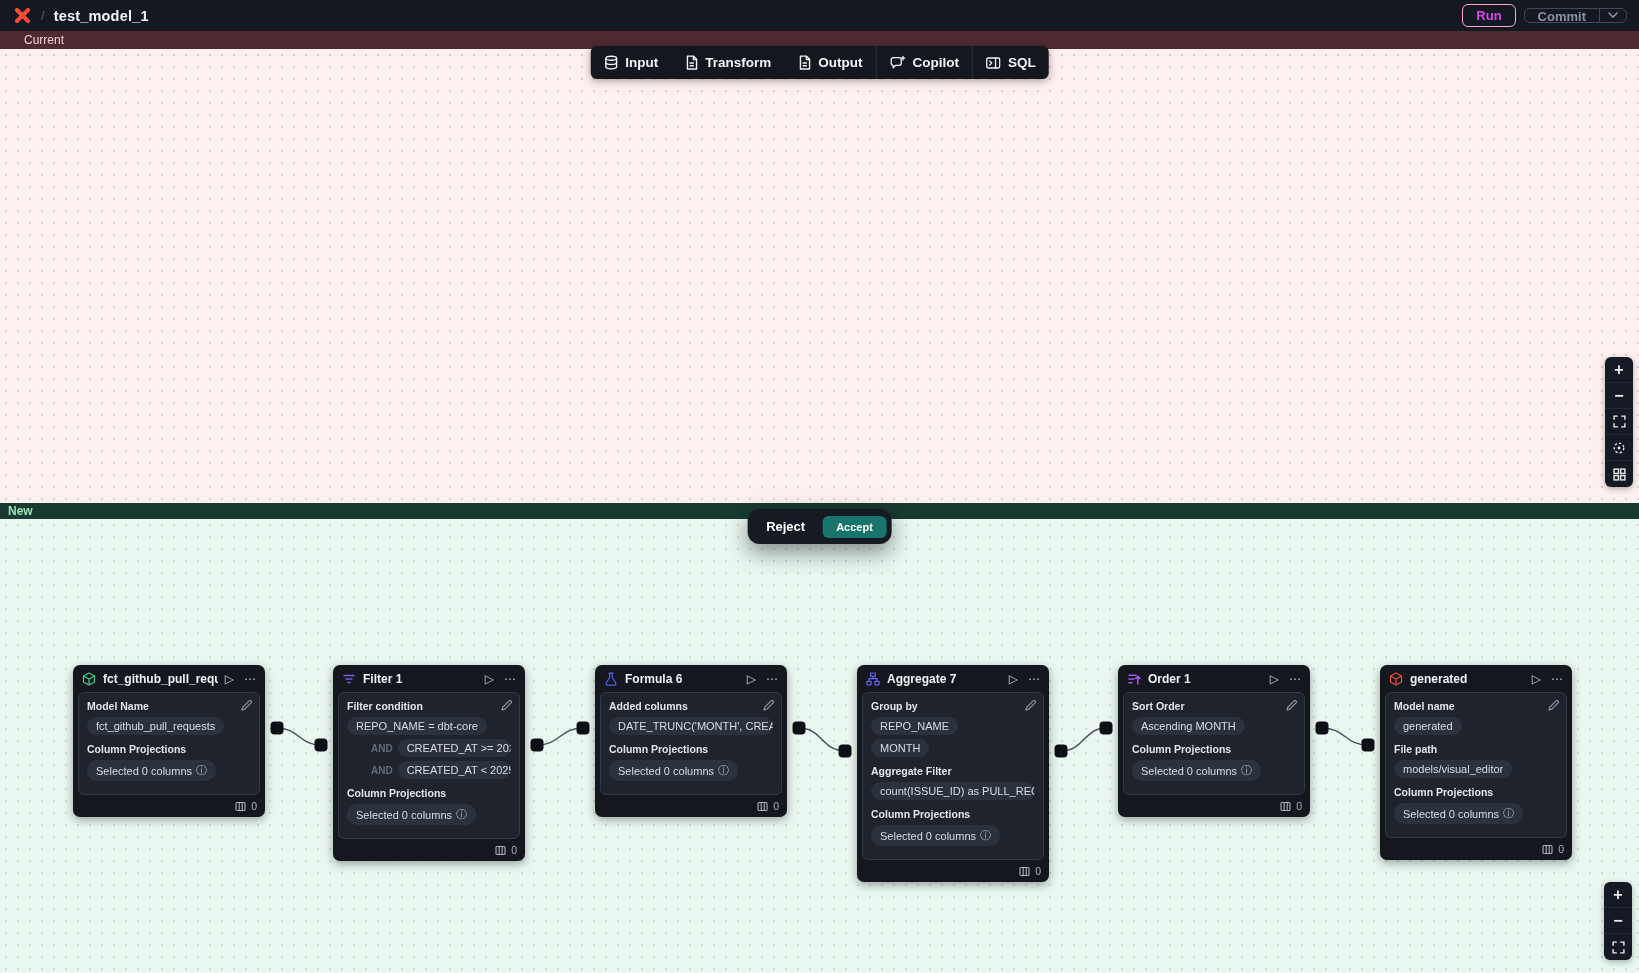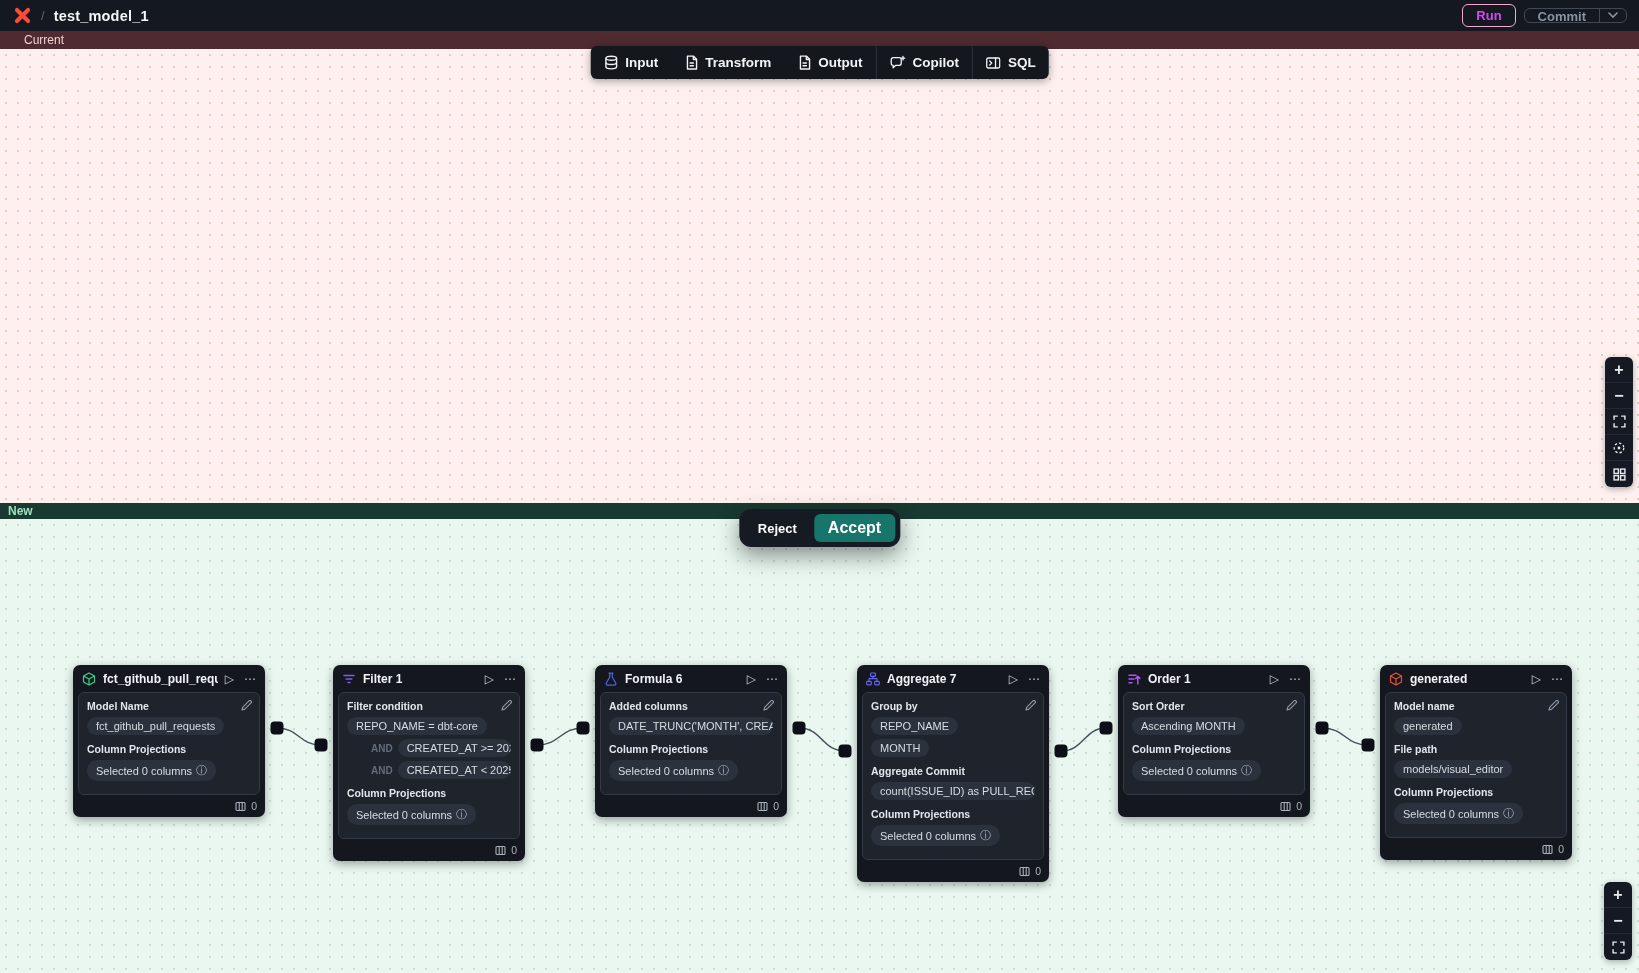--- a/index.html
+++ b/index.html
@@ -57,21 +57,21 @@
               color:#e8eaee; font-size:16px; font-weight:600; background:none; border:none;
               border-bottom:1px solid #232834; font-family:inherit; }
   .ctrl-btn:last-child { border-bottom:none; }
 
   
   .popover { position:absolute; top:-10px; left:50%; transform:translateX(-50%);
              background:#161b23; border-radius:12px; padding:5px; display:flex; gap:3px;
              align-items:center; box-shadow:0 8px 22px rgba(0,0,0,.45); z-index:7; }
   .btn-reject { background:transparent; border:none; color:#ffffff; font-size:13px;
                 font-weight:600; padding:5px 14px; border-radius:6px; font-family:inherit; }
-  .btn-accept { background:#18756b; border:none; color:#ffffff; font-size:16px;
+  .btn-accept { background:#18756b; border:none; color:#ffffff; font-size:11px;
                 font-weight:600; padding:5px 14px; border-radius:6px; font-family:inherit; }
 
   
   .edges { position:absolute; inset:0; width:100%; height:100%; pointer-events:none; z-index:1; }
   .edge { stroke:#4a515c; stroke-width:1.5; fill:none; }
   .handle { fill:#0c0f15; }
 
   
   .node { position:absolute; top:146px; width:192px; background:#14171e; border-radius:7px;
           box-shadow:0 3px 10px rgba(0,0,0,.35); z-index:3; }
@@ -383,21 +383,21 @@
             <path d="M1 10l.8-2.8L8.3.7a1 1 0 011.4 0l.6.6a1 1 0 010 1.4L3.8 9.2z"></path>
           </svg>
       </button>
       <div class="sec-label first">Group by</div>
       <div class="pill-row">
           <span class="pill">REPO_NAME</span>
         </div>
       <div class="pill-row">
           <span class="pill">MONTH</span>
         </div>
-      <div class="sec-label">Aggregate Commit</div>
+      <div class="sec-label">Aggregate Filter</div>
       <div class="pill-row">
           <span class="pill">count(ISSUE_ID) as PULL_REQUEST_…</span>
         </div>
       <div class="sec-label">Column Projections</div>
       <div class="pill-row">
           <span class="pill">
             <span>Selected 0 columns</span>
             <span class="info">ⓘ</span>
           </span>
         </div>

